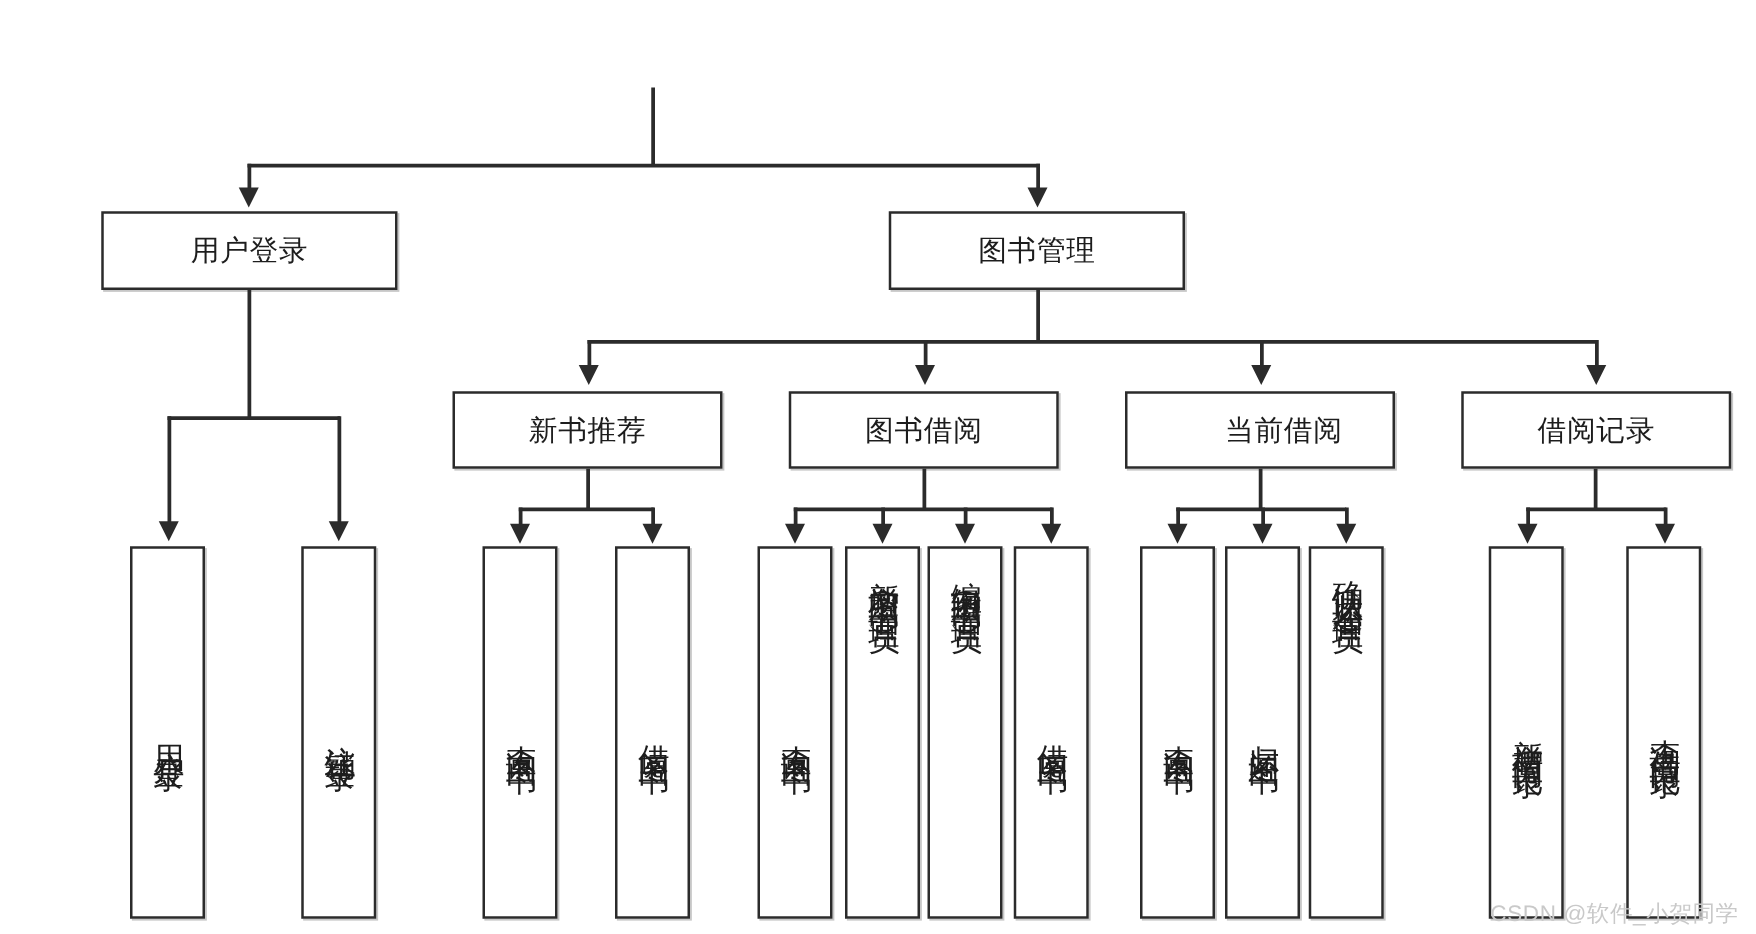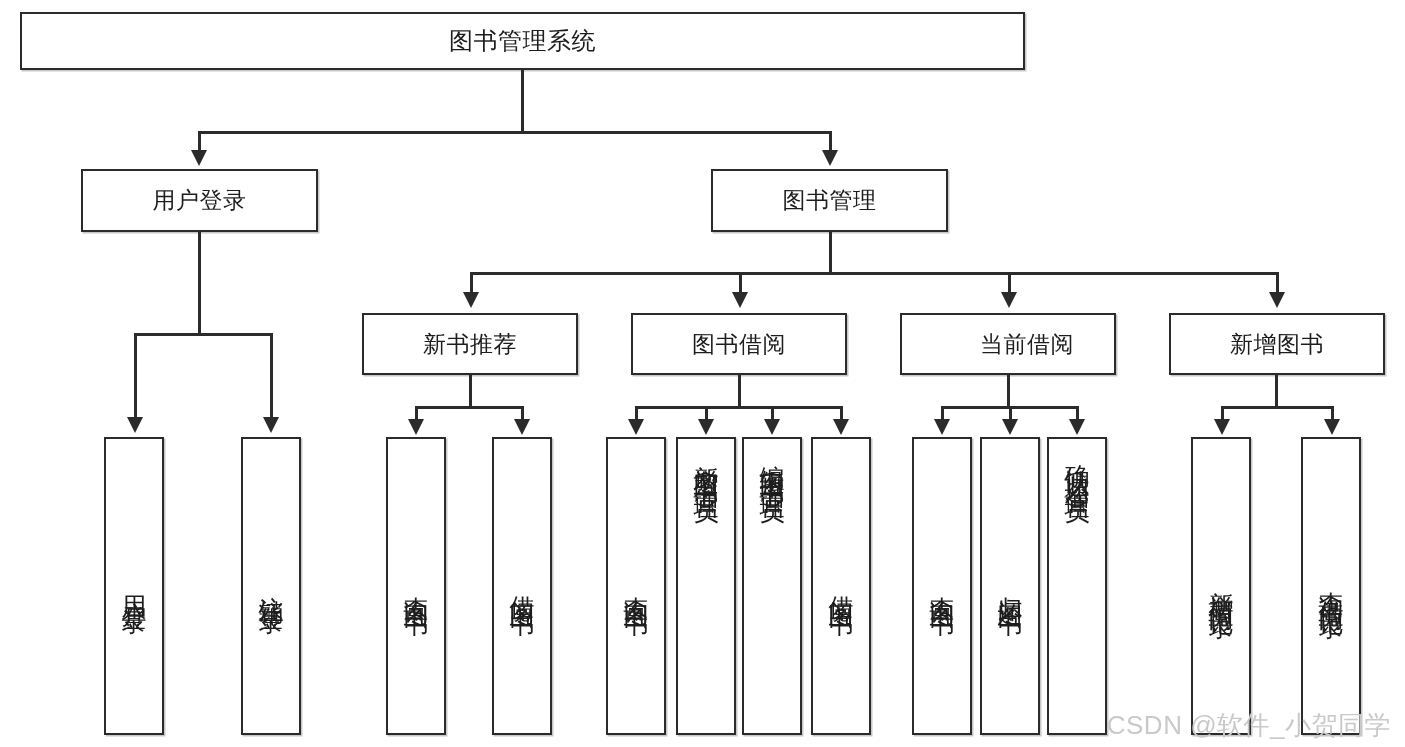--- a/index.html
+++ b/index.html
@@ -81,35 +81,32 @@
     border-left: 8px solid transparent;
     border-right: 8px solid transparent;
     border-top: 16px solid #2b2b2b;
   }
 
   
   #watermark {
     position: absolute;
     right: 14px;
     bottom: 4px;
-    font-size: 26px;
+    font-size: 18px;
     color: #c9c9c9;
     white-space: nowrap;
     letter-spacing: 0.5px;
     user-select: none;
   }
 </style>
 </head>
 <body>
 
 <div id="canvas">
 
-  <div class="node horiz root" style="left:20px; top:12px; width:1005px; height:58px;">
-    <span class="label">图书管理系统</span>
-  </div>
 
   <div class="vline" style="left:521px; top:70px; height:62px;"></div>
 
   <div class="hline" style="left:198px; top:131px; width:634px;"></div>
 
   <div class="vline" style="left:198px; top:131px; height:22px;"></div>
   <div class="arrow" style="left:191px; top:150px;"></div>
 
   <div class="vline" style="left:829px; top:131px; height:22px;"></div>
   <div class="arrow" style="left:822px; top:150px;"></div>
@@ -143,21 +140,21 @@
   <div class="node horiz" style="left:631px; top:313px; width:216px; height:62px;">
     <span class="label">图书借阅</span>
   </div>
   <div class="node horiz" style="left:362px; top:313px; width:216px; height:62px;">
     <span class="label">新书推荐</span>
   </div>
   <div class="node horiz" style="left:900px; top:313px; width:216px; height:62px;padding-left:38px;">
     <span class="label">当前借阅</span>
   </div>
   <div class="node horiz" style="left:1169px; top:313px; width:216px; height:62px;">
-    <span class="label">新增图书</span>
+    <span class="label">借阅记录</span>
   </div>
 
   <div class="vline" style="left:469px; top:375px; height:32px;"></div>
   <div class="hline" style="left:415px; top:406px; width:108px;"></div>
   <div class="vline" style="left:415px; top:406px; height:16px;"></div>
   <div class="arrow" style="left:408px; top:419px;"></div>
   <div class="vline" style="left:521px; top:406px; height:16px;"></div>
   <div class="arrow" style="left:514px; top:419px;"></div>
 
   <div class="vline" style="left:738px; top:375px; height:32px;"></div>

